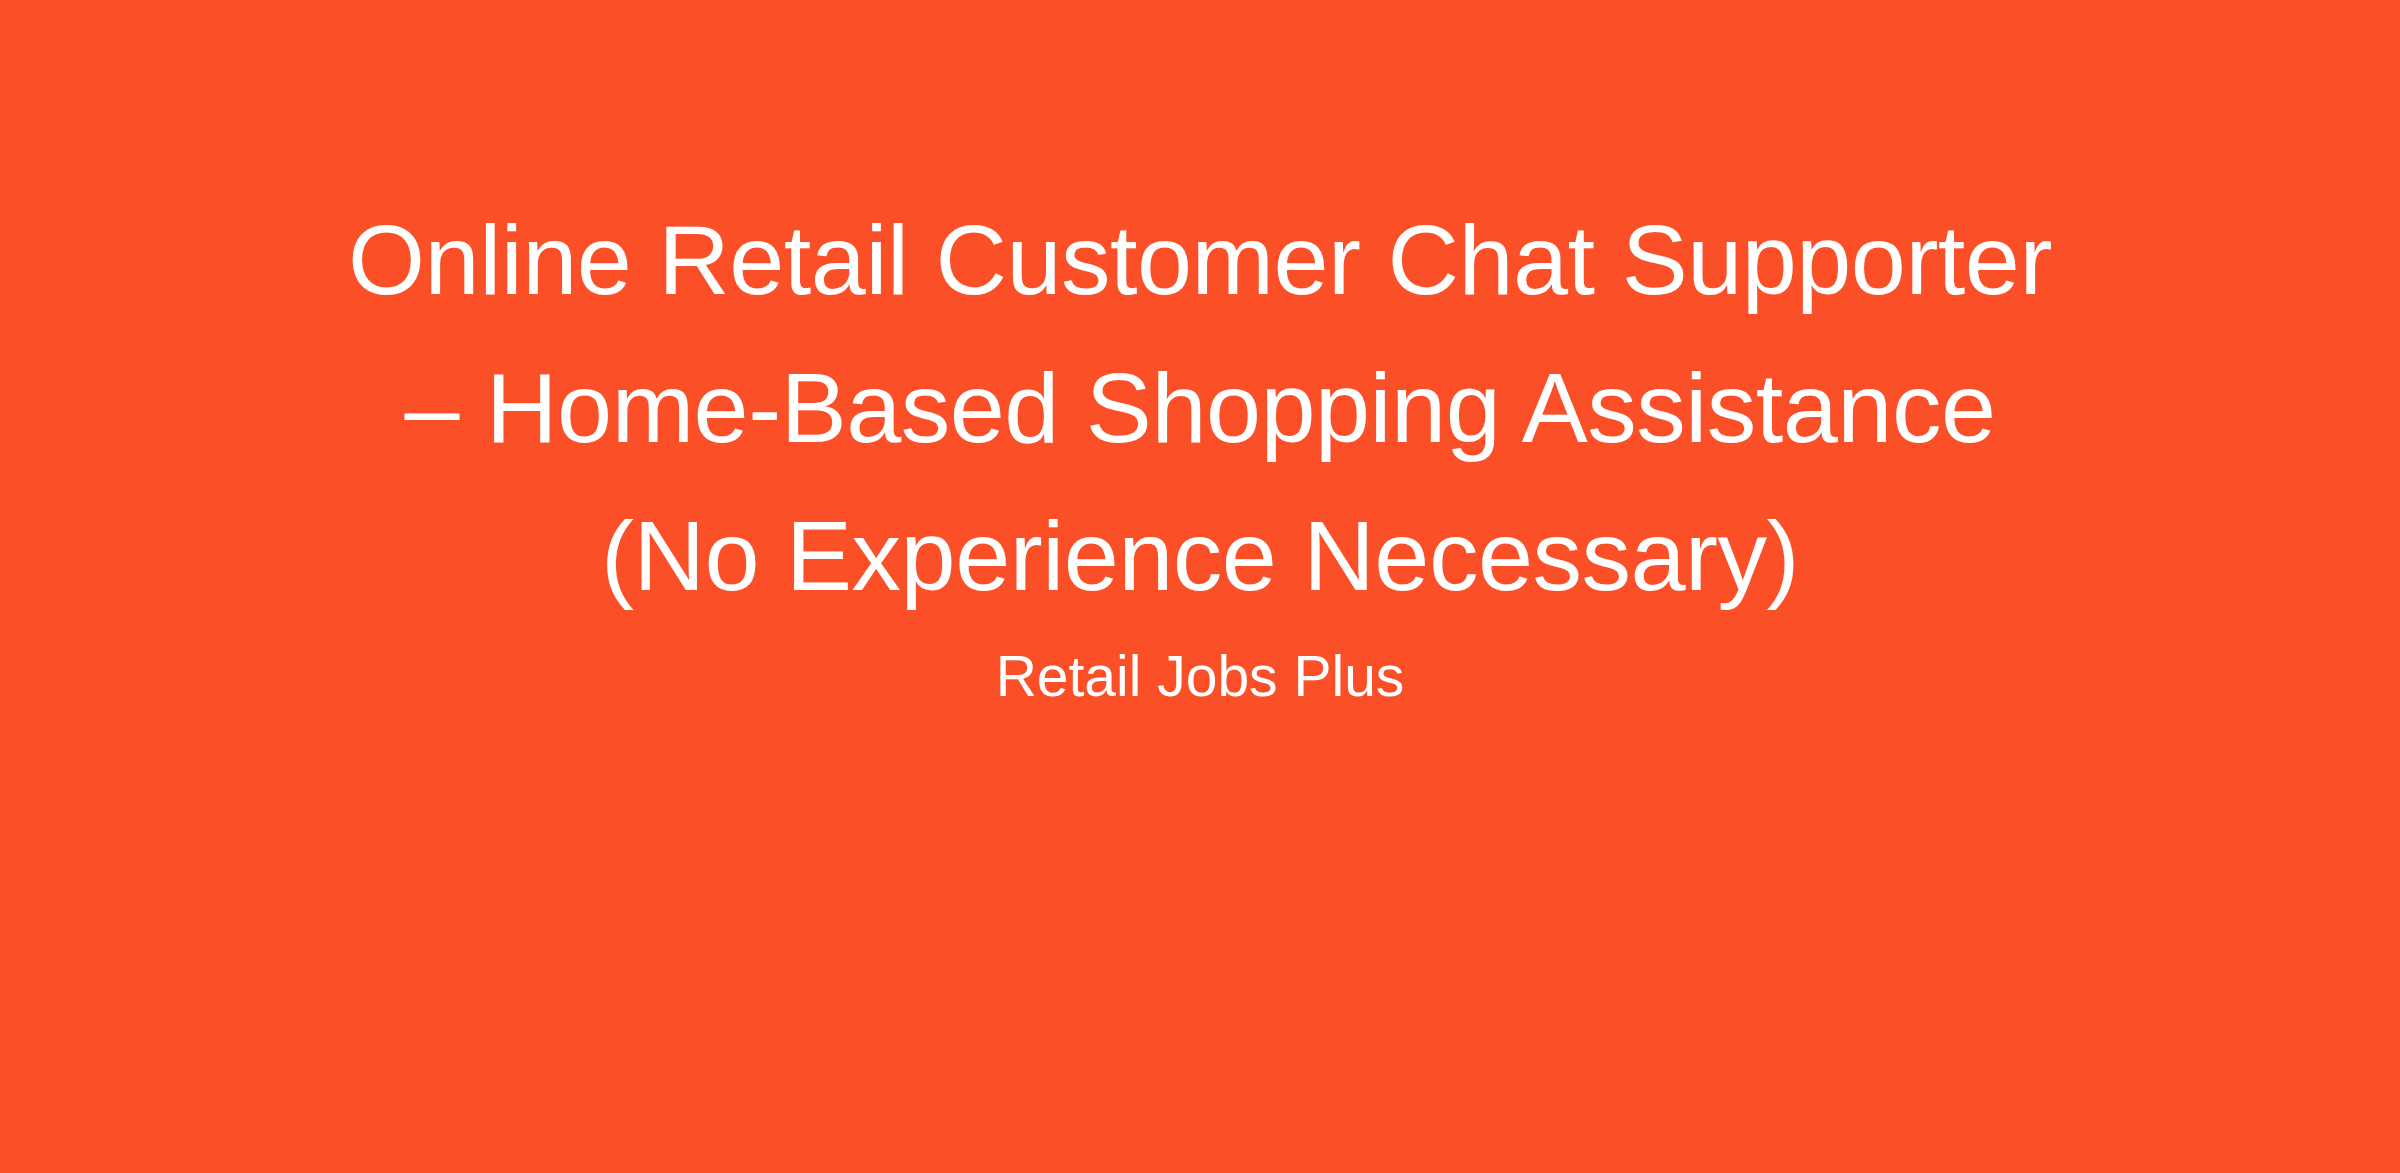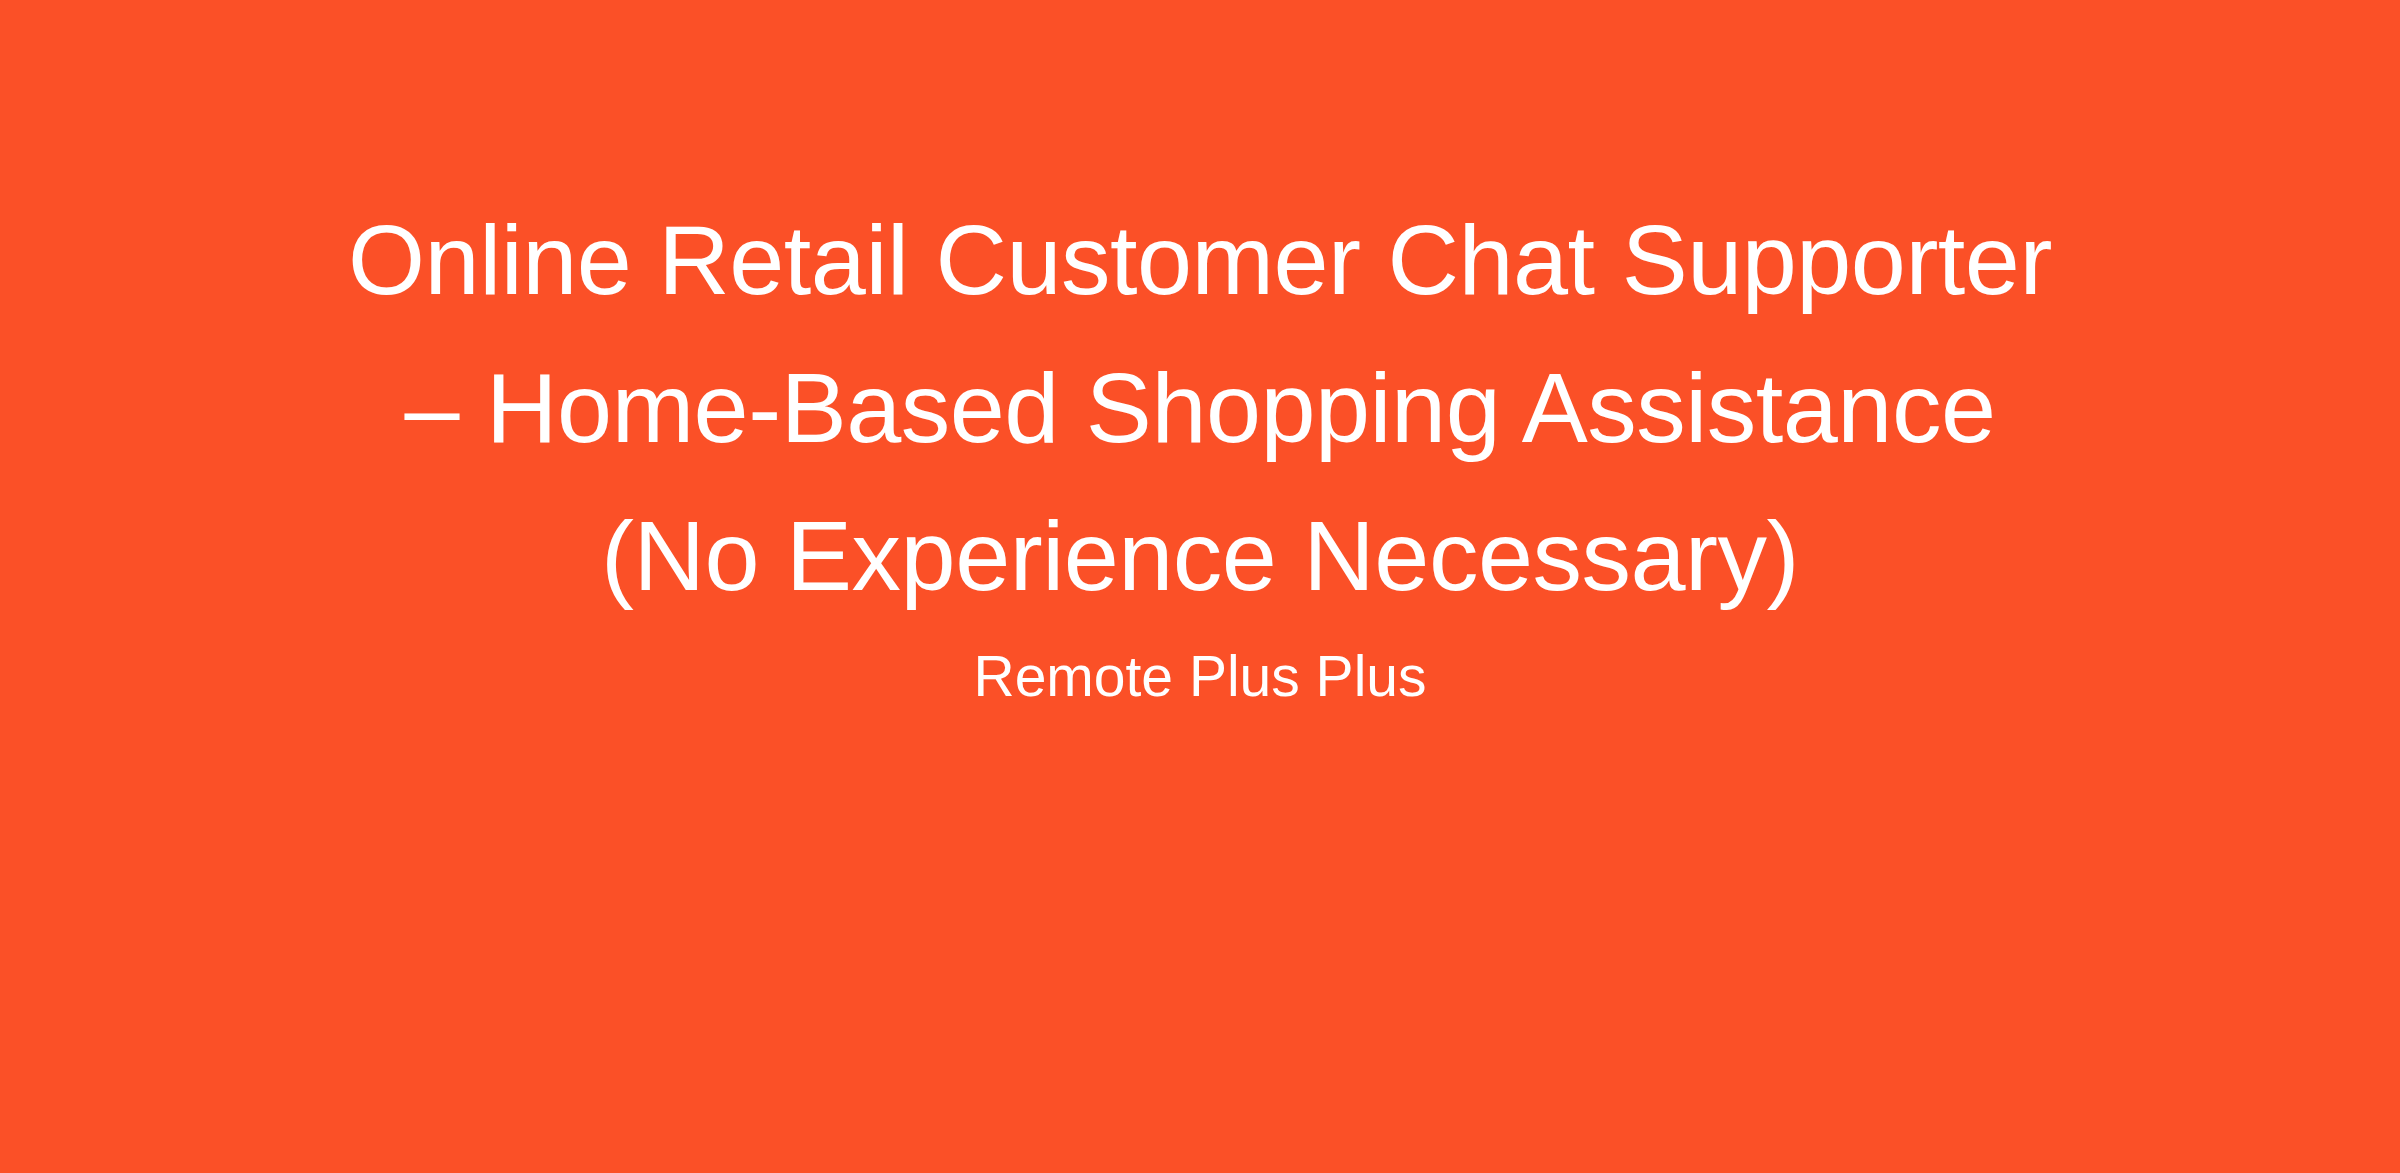--- a/index.html
+++ b/index.html
@@ -73,17 +73,17 @@
 <body style="background-color: rgb(251, 80, 39);">
 
 <div id="card">
 
   <div id="card-bg" style="background-color: rgb(251, 80, 39);"></div>
 
   <div id="content">
 
     <h1 id="title" style="color: rgb(255, 255, 255);">Online Retail Customer Chat Supporter – Home-Based Shopping Assistance (No Experience Necessary)</h1>
 
-    <div id="subtitle" style="color: rgb(255, 255, 255);">Remote Plus Plus</div>
+    <div id="subtitle" style="color: rgb(255, 255, 255);">Retail Jobs Plus</div>
 
   </div>
 
 </div>
 
 </body></html>

